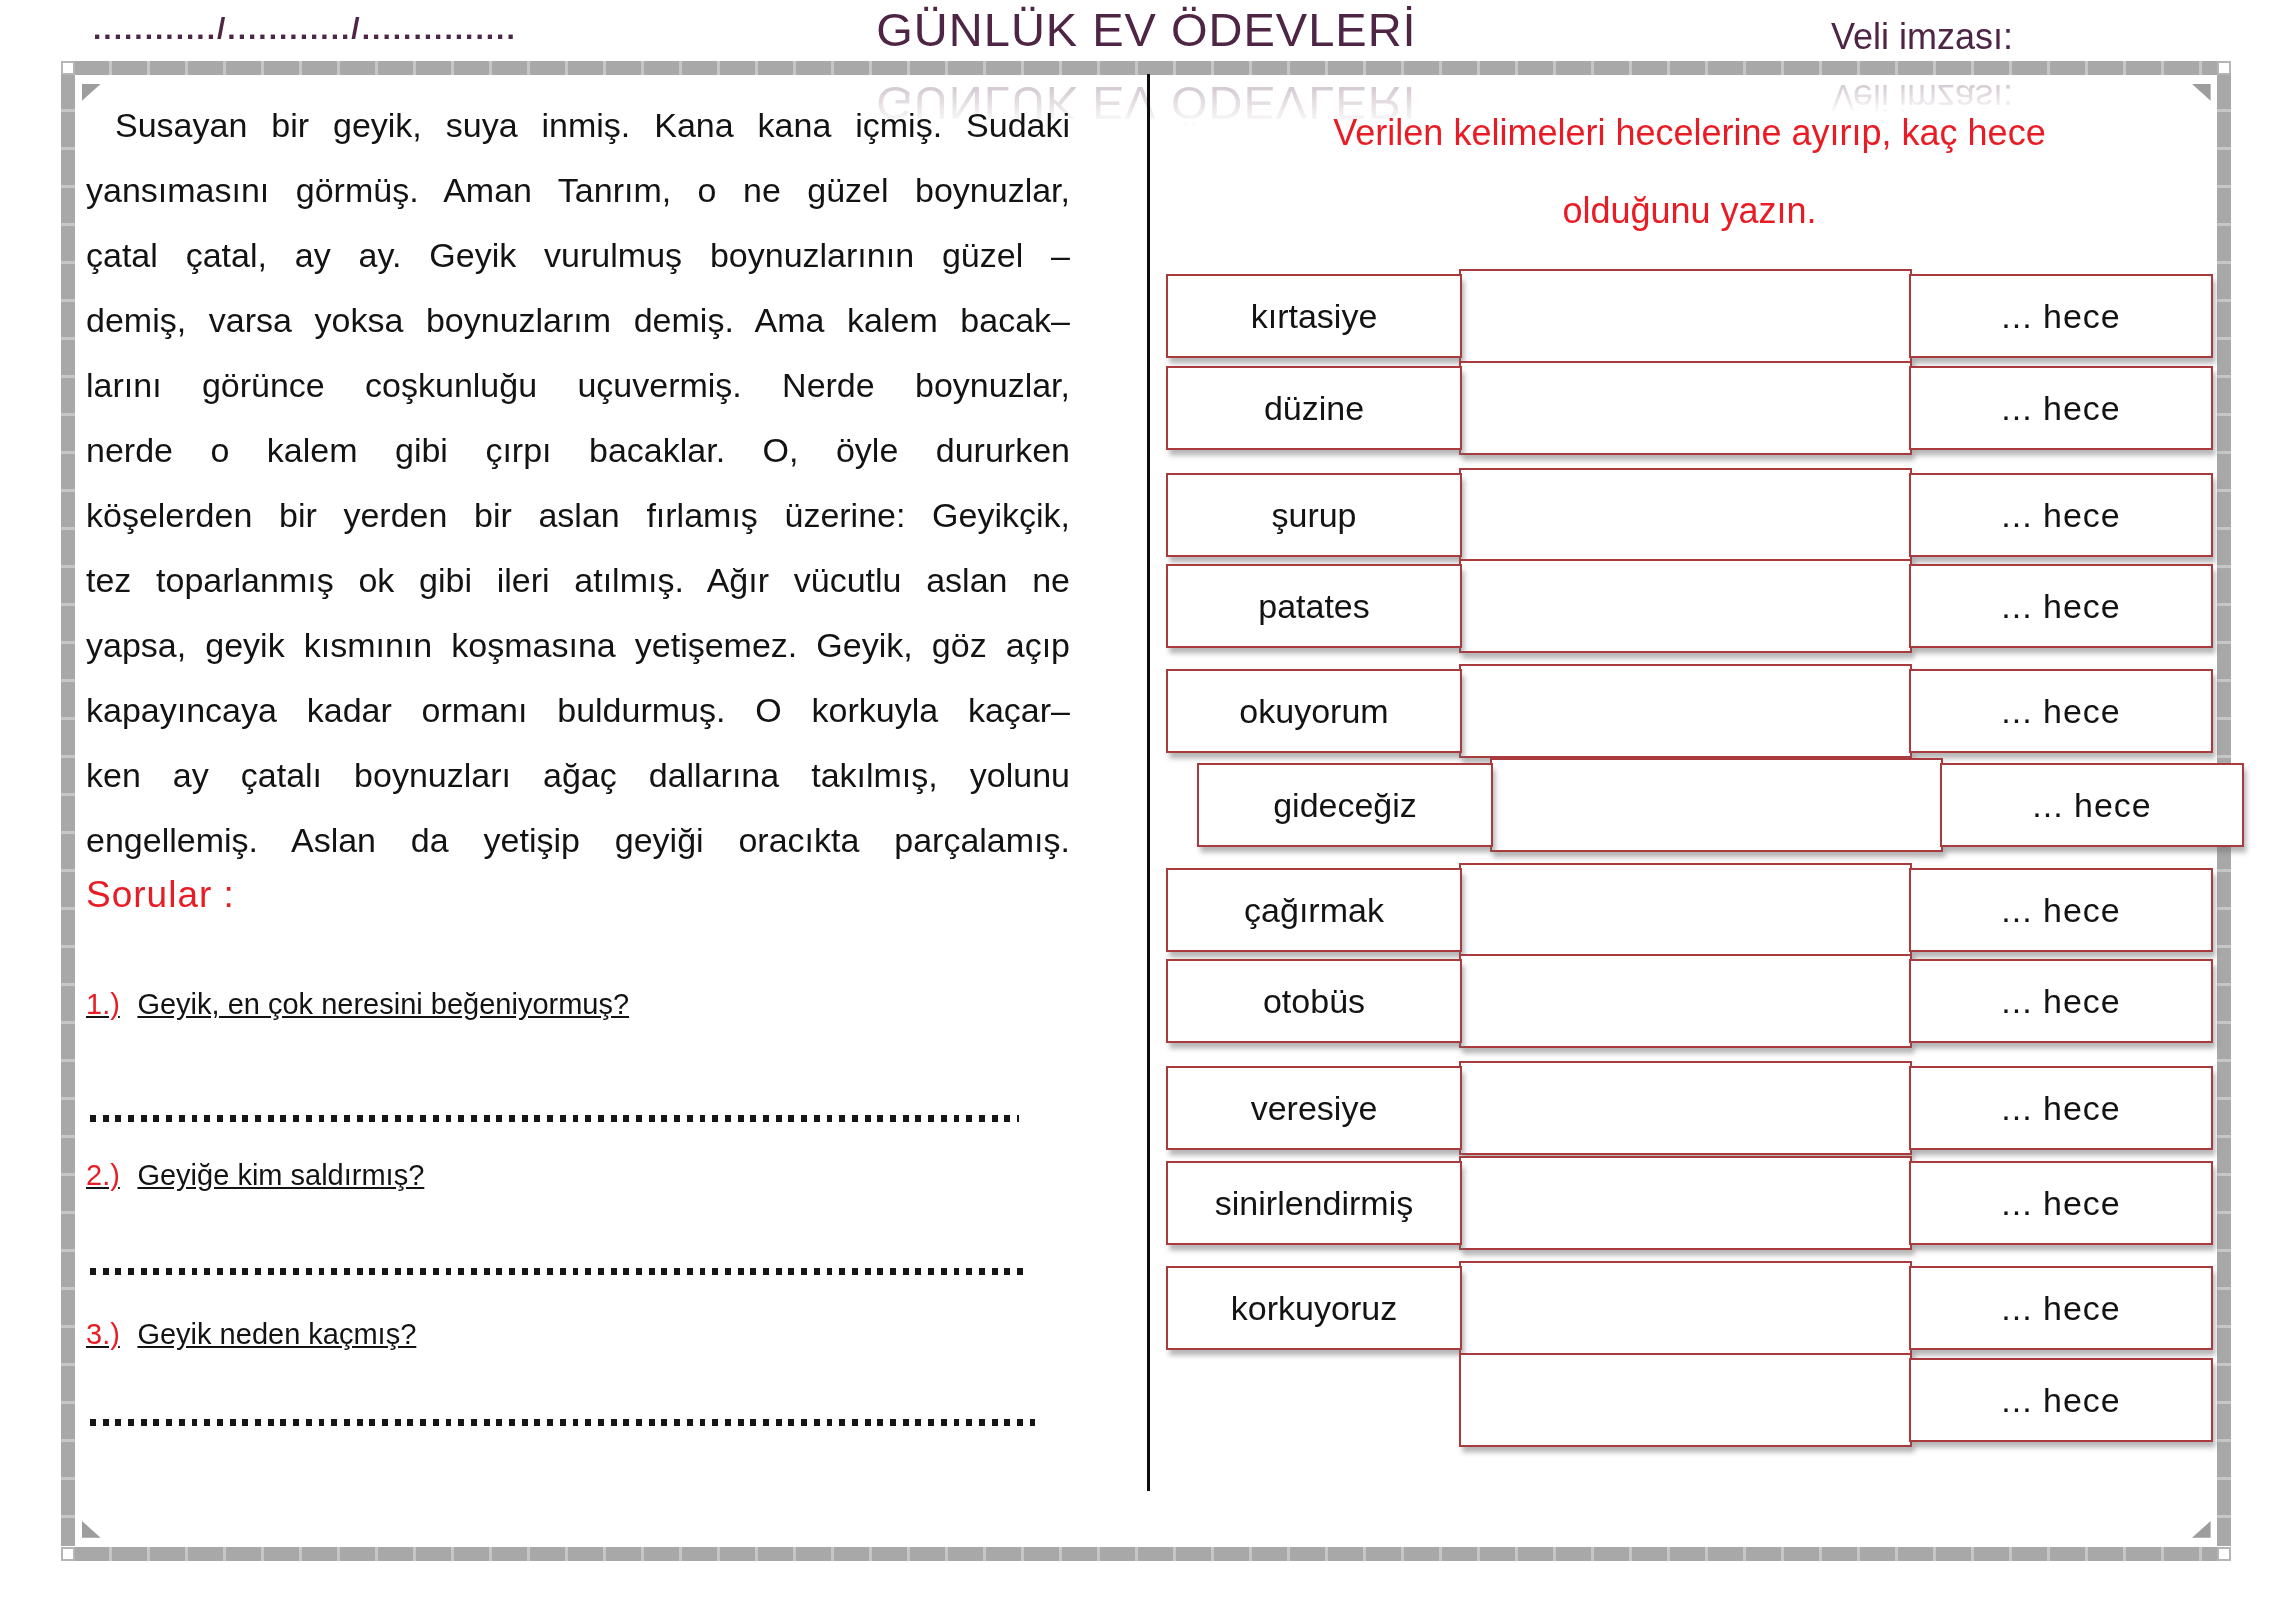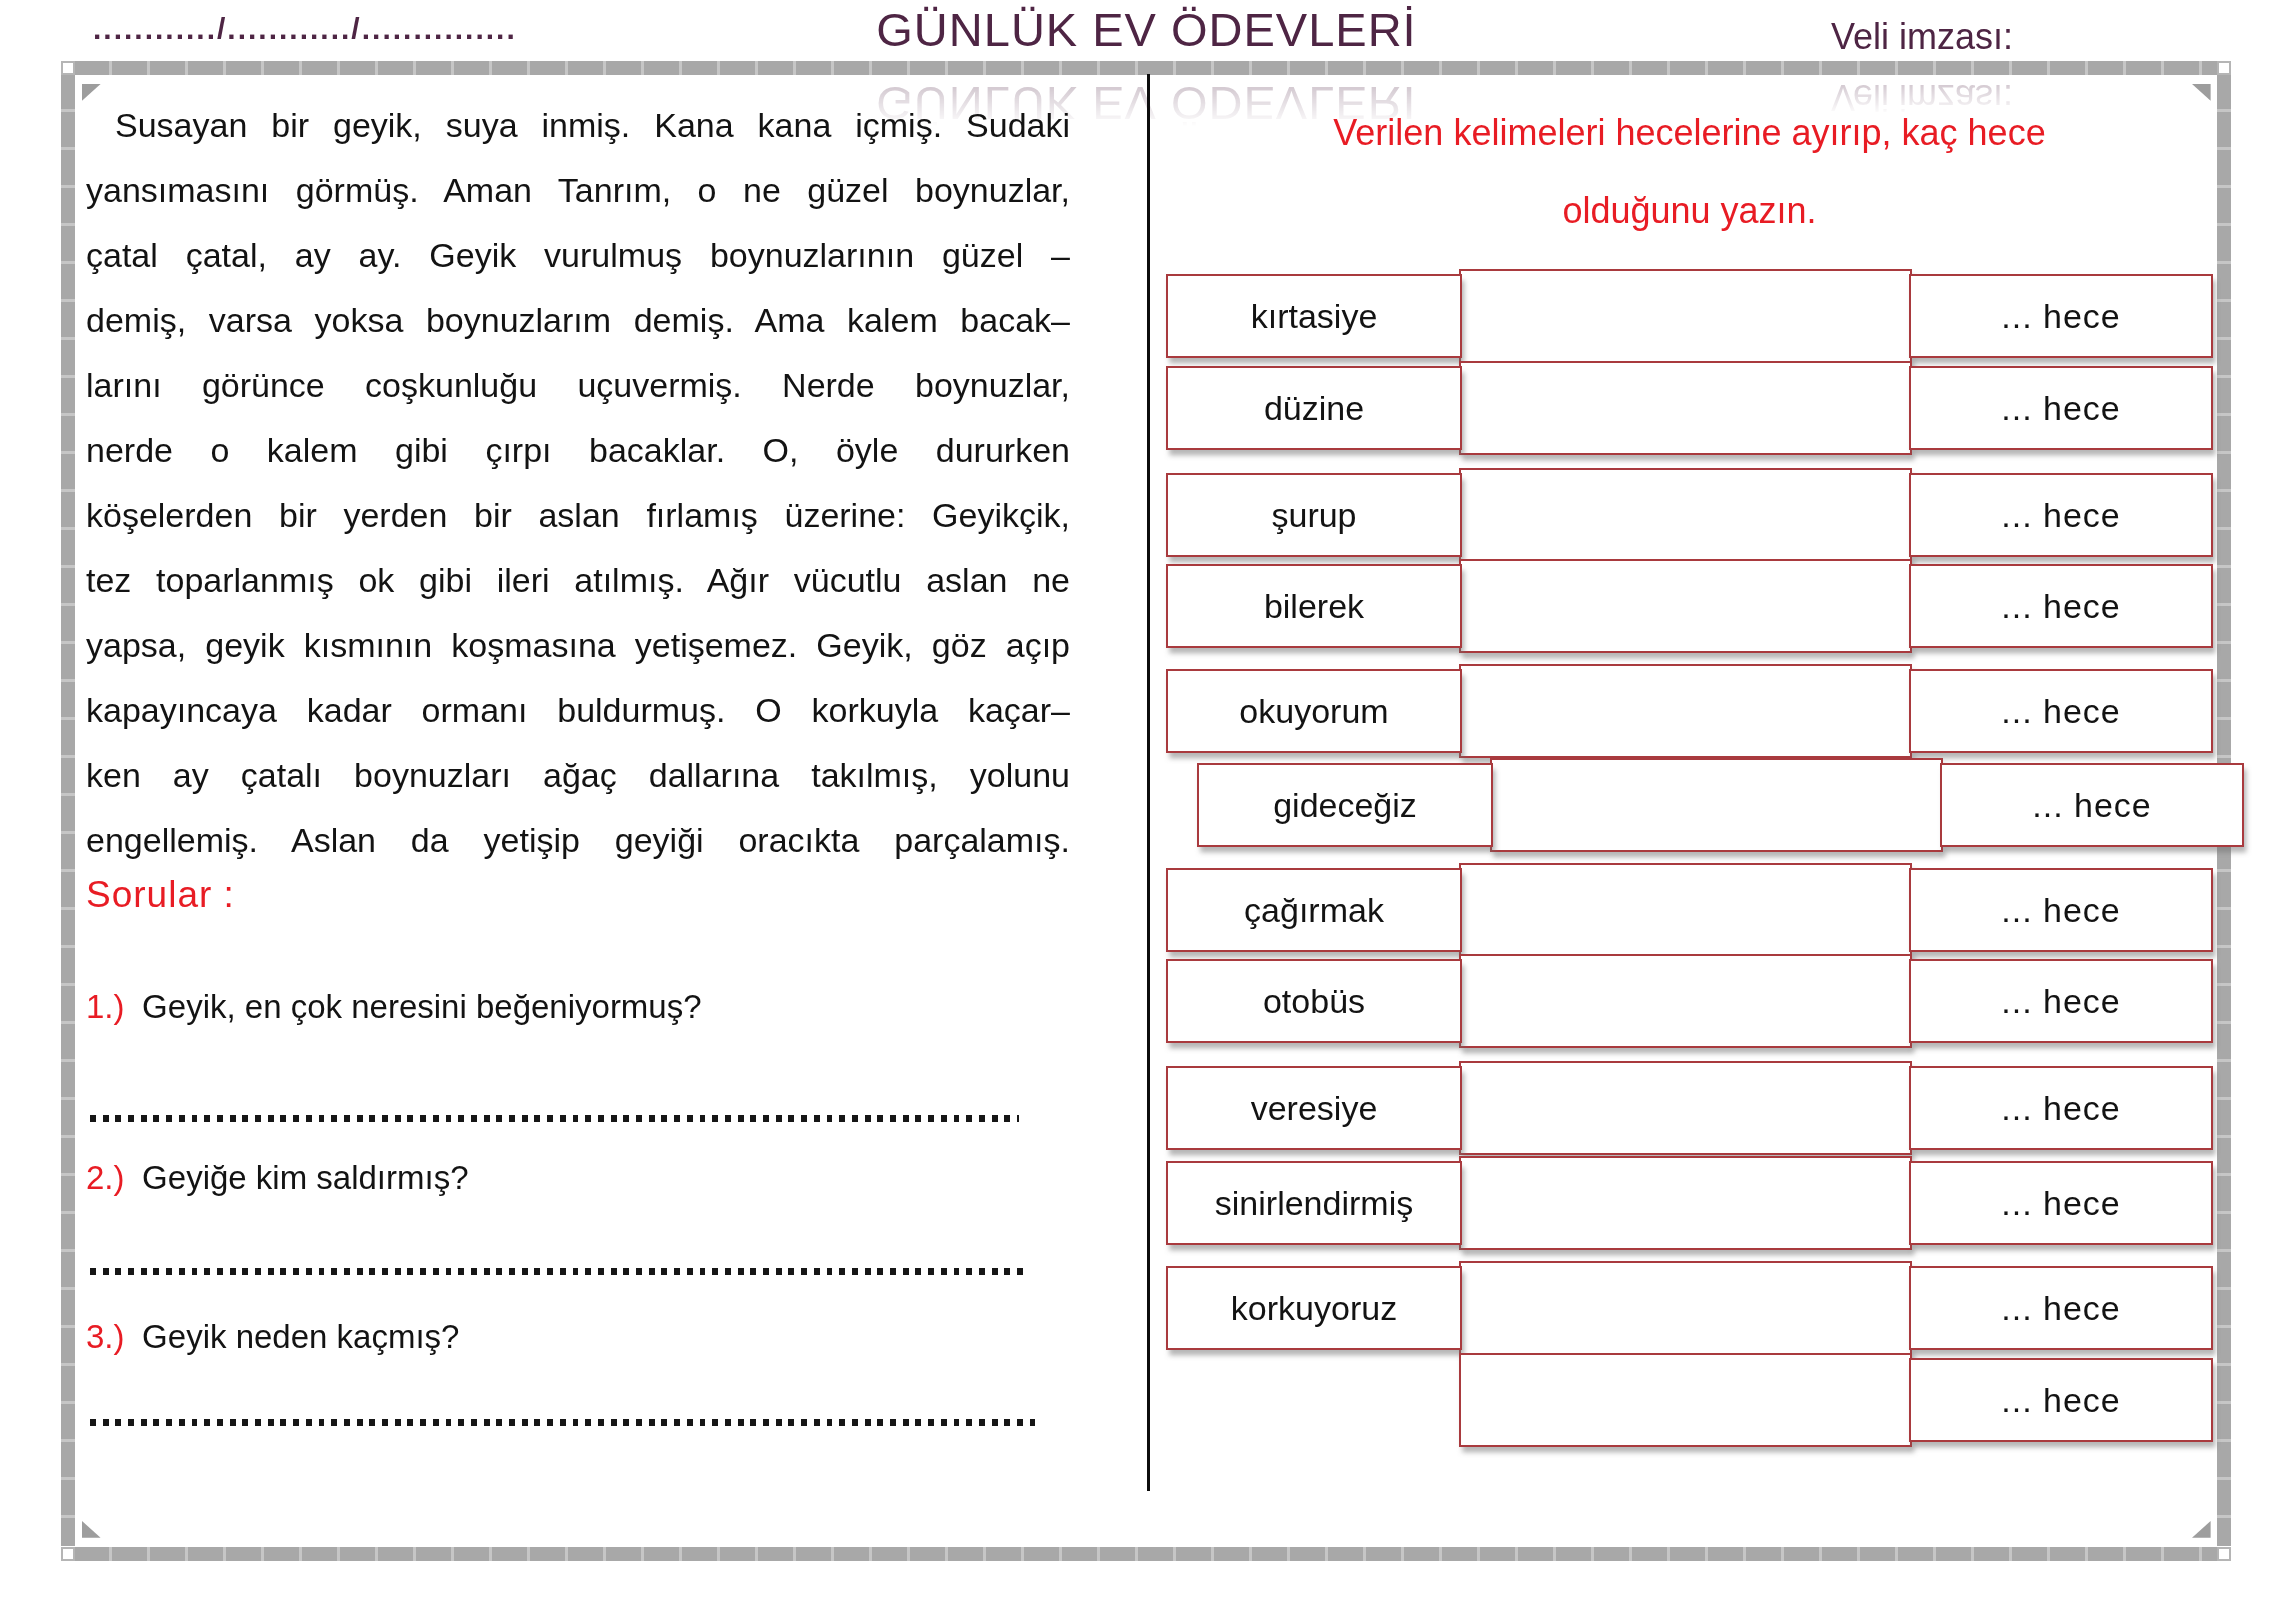--- a/index.html
+++ b/index.html
@@ -30,21 +30,21 @@
     font-size:47px;color:#4e2544;letter-spacing:1px;}
   .veli-reflect{position:absolute;left:1831px;top:76px;transform:scaleY(-1);
     font-size:36px;color:#4e2544;white-space:nowrap;}
   
   .divider{position:absolute;left:1147px;top:74px;width:2.9px;height:1417px;background:#0d0d0d;}
   
   .passage{position:absolute;left:86px;top:93px;width:984px;font-size:34px;line-height:65px;color:#131313;}
   .passage .pline{text-align:justify;text-align-last:justify;white-space:nowrap;}
   .passage .pline.first{text-indent:29px;}
   .sorular{position:absolute;left:86px;top:874px;font-size:37px;color:#e81c24;letter-spacing:1px;}
-  .question{position:absolute;left:86px;font-size:33px;color:#131313;white-space:nowrap;}
+  .question{position:absolute;left:86px;font-size:29px;color:#131313;white-space:nowrap;text-decoration:underline;}
   .question .qnum{color:#e81c24;margin-right:17.6px;}
   .answer-dots{position:absolute;left:90px;height:6.9px;
     background:repeating-linear-gradient(90deg,#161616 0 5.9px,transparent 5.9px 12.7px);}
   
   .instruction{position:absolute;left:1166px;top:94px;width:1047px;text-align:center;
     font-size:36px;line-height:78px;color:#e81c24;}
   .w-row{position:absolute;left:1166px;width:1135px;height:84px;}
   .w-cell{position:absolute;top:0;height:100%;background:#fff;border:2.9px solid #a93a3e;
     box-sizing:border-box;box-shadow:2.9px 5.9px 4.9px rgba(110,110,110,.5);
     display:flex;align-items:center;justify-content:center;}
@@ -136,21 +136,21 @@
   <div class="w-cell word">
       <span>şurup</span>
     </div>
   <div class="w-cell hece">
       <span>... hece</span>
     </div>
 </div>
 <div class="w-row" style="top:564px;">
   <div class="w-cell mid"></div>
   <div class="w-cell word">
-      <span>bilerek</span>
+      <span>patates</span>
     </div>
   <div class="w-cell hece">
       <span>... hece</span>
     </div>
 </div>
 <div class="w-row" style="top:669px;">
   <div class="w-cell mid"></div>
   <div class="w-cell word">
       <span>okuyorum</span>
     </div>

